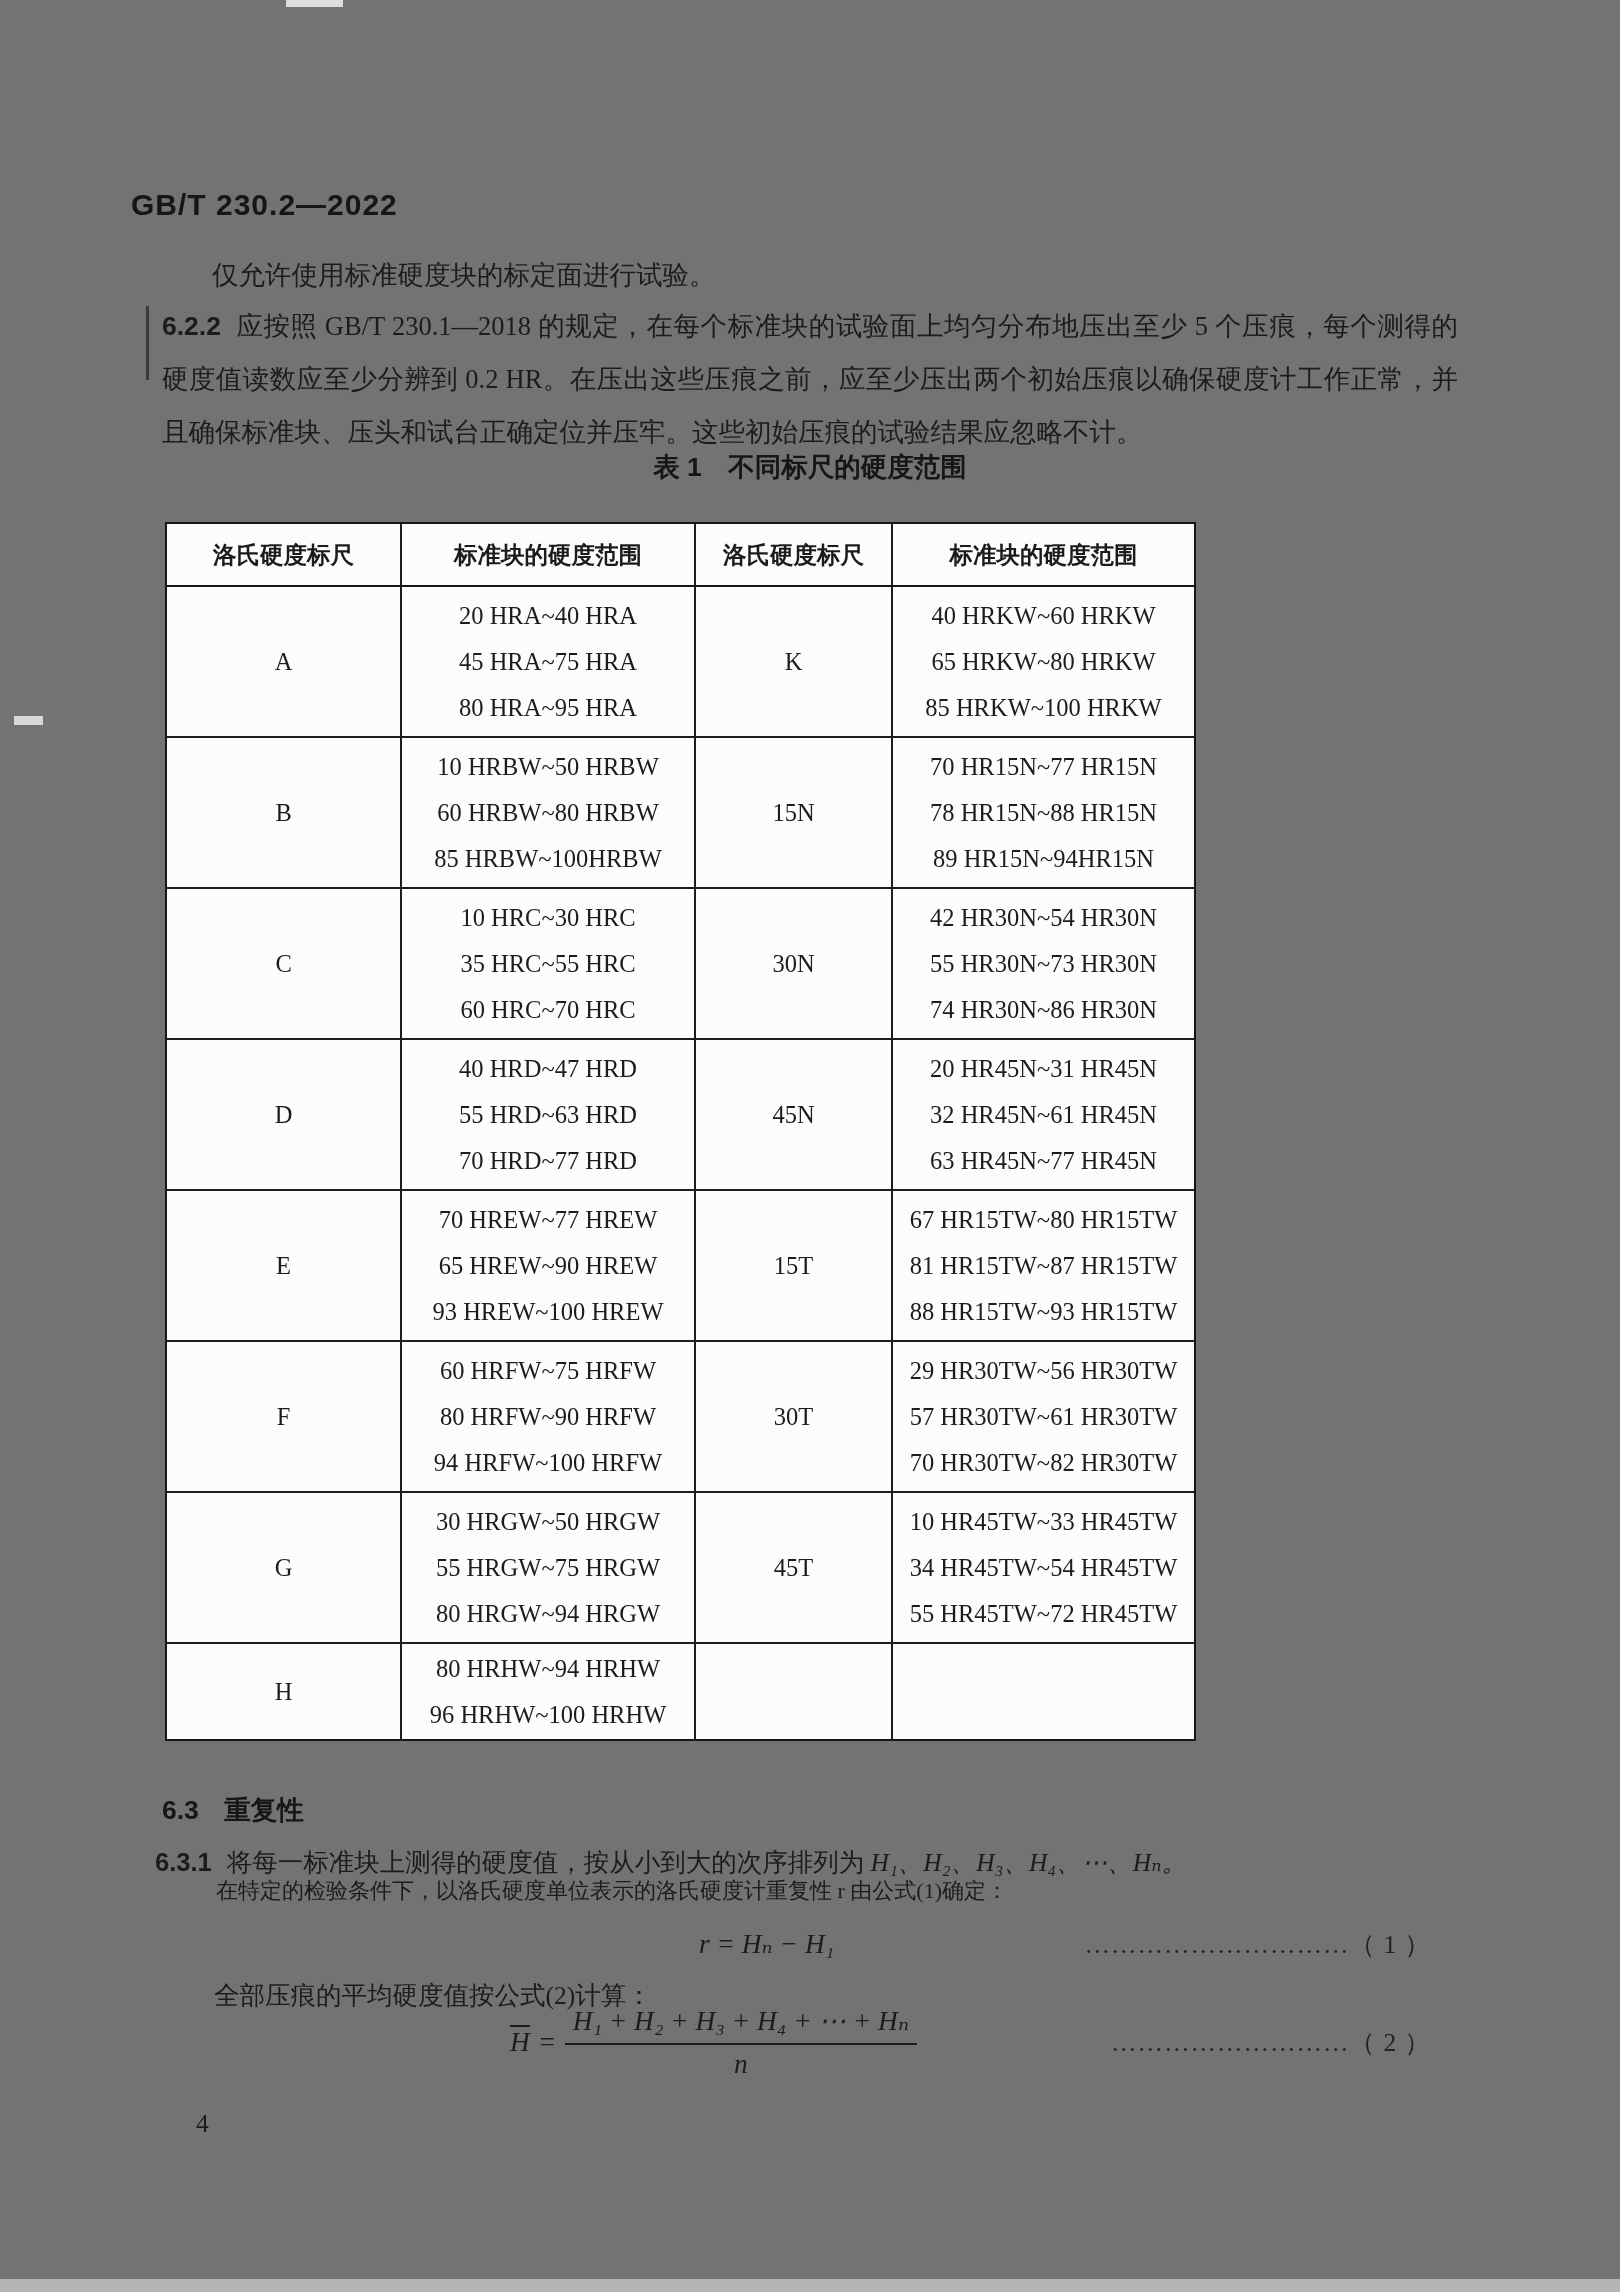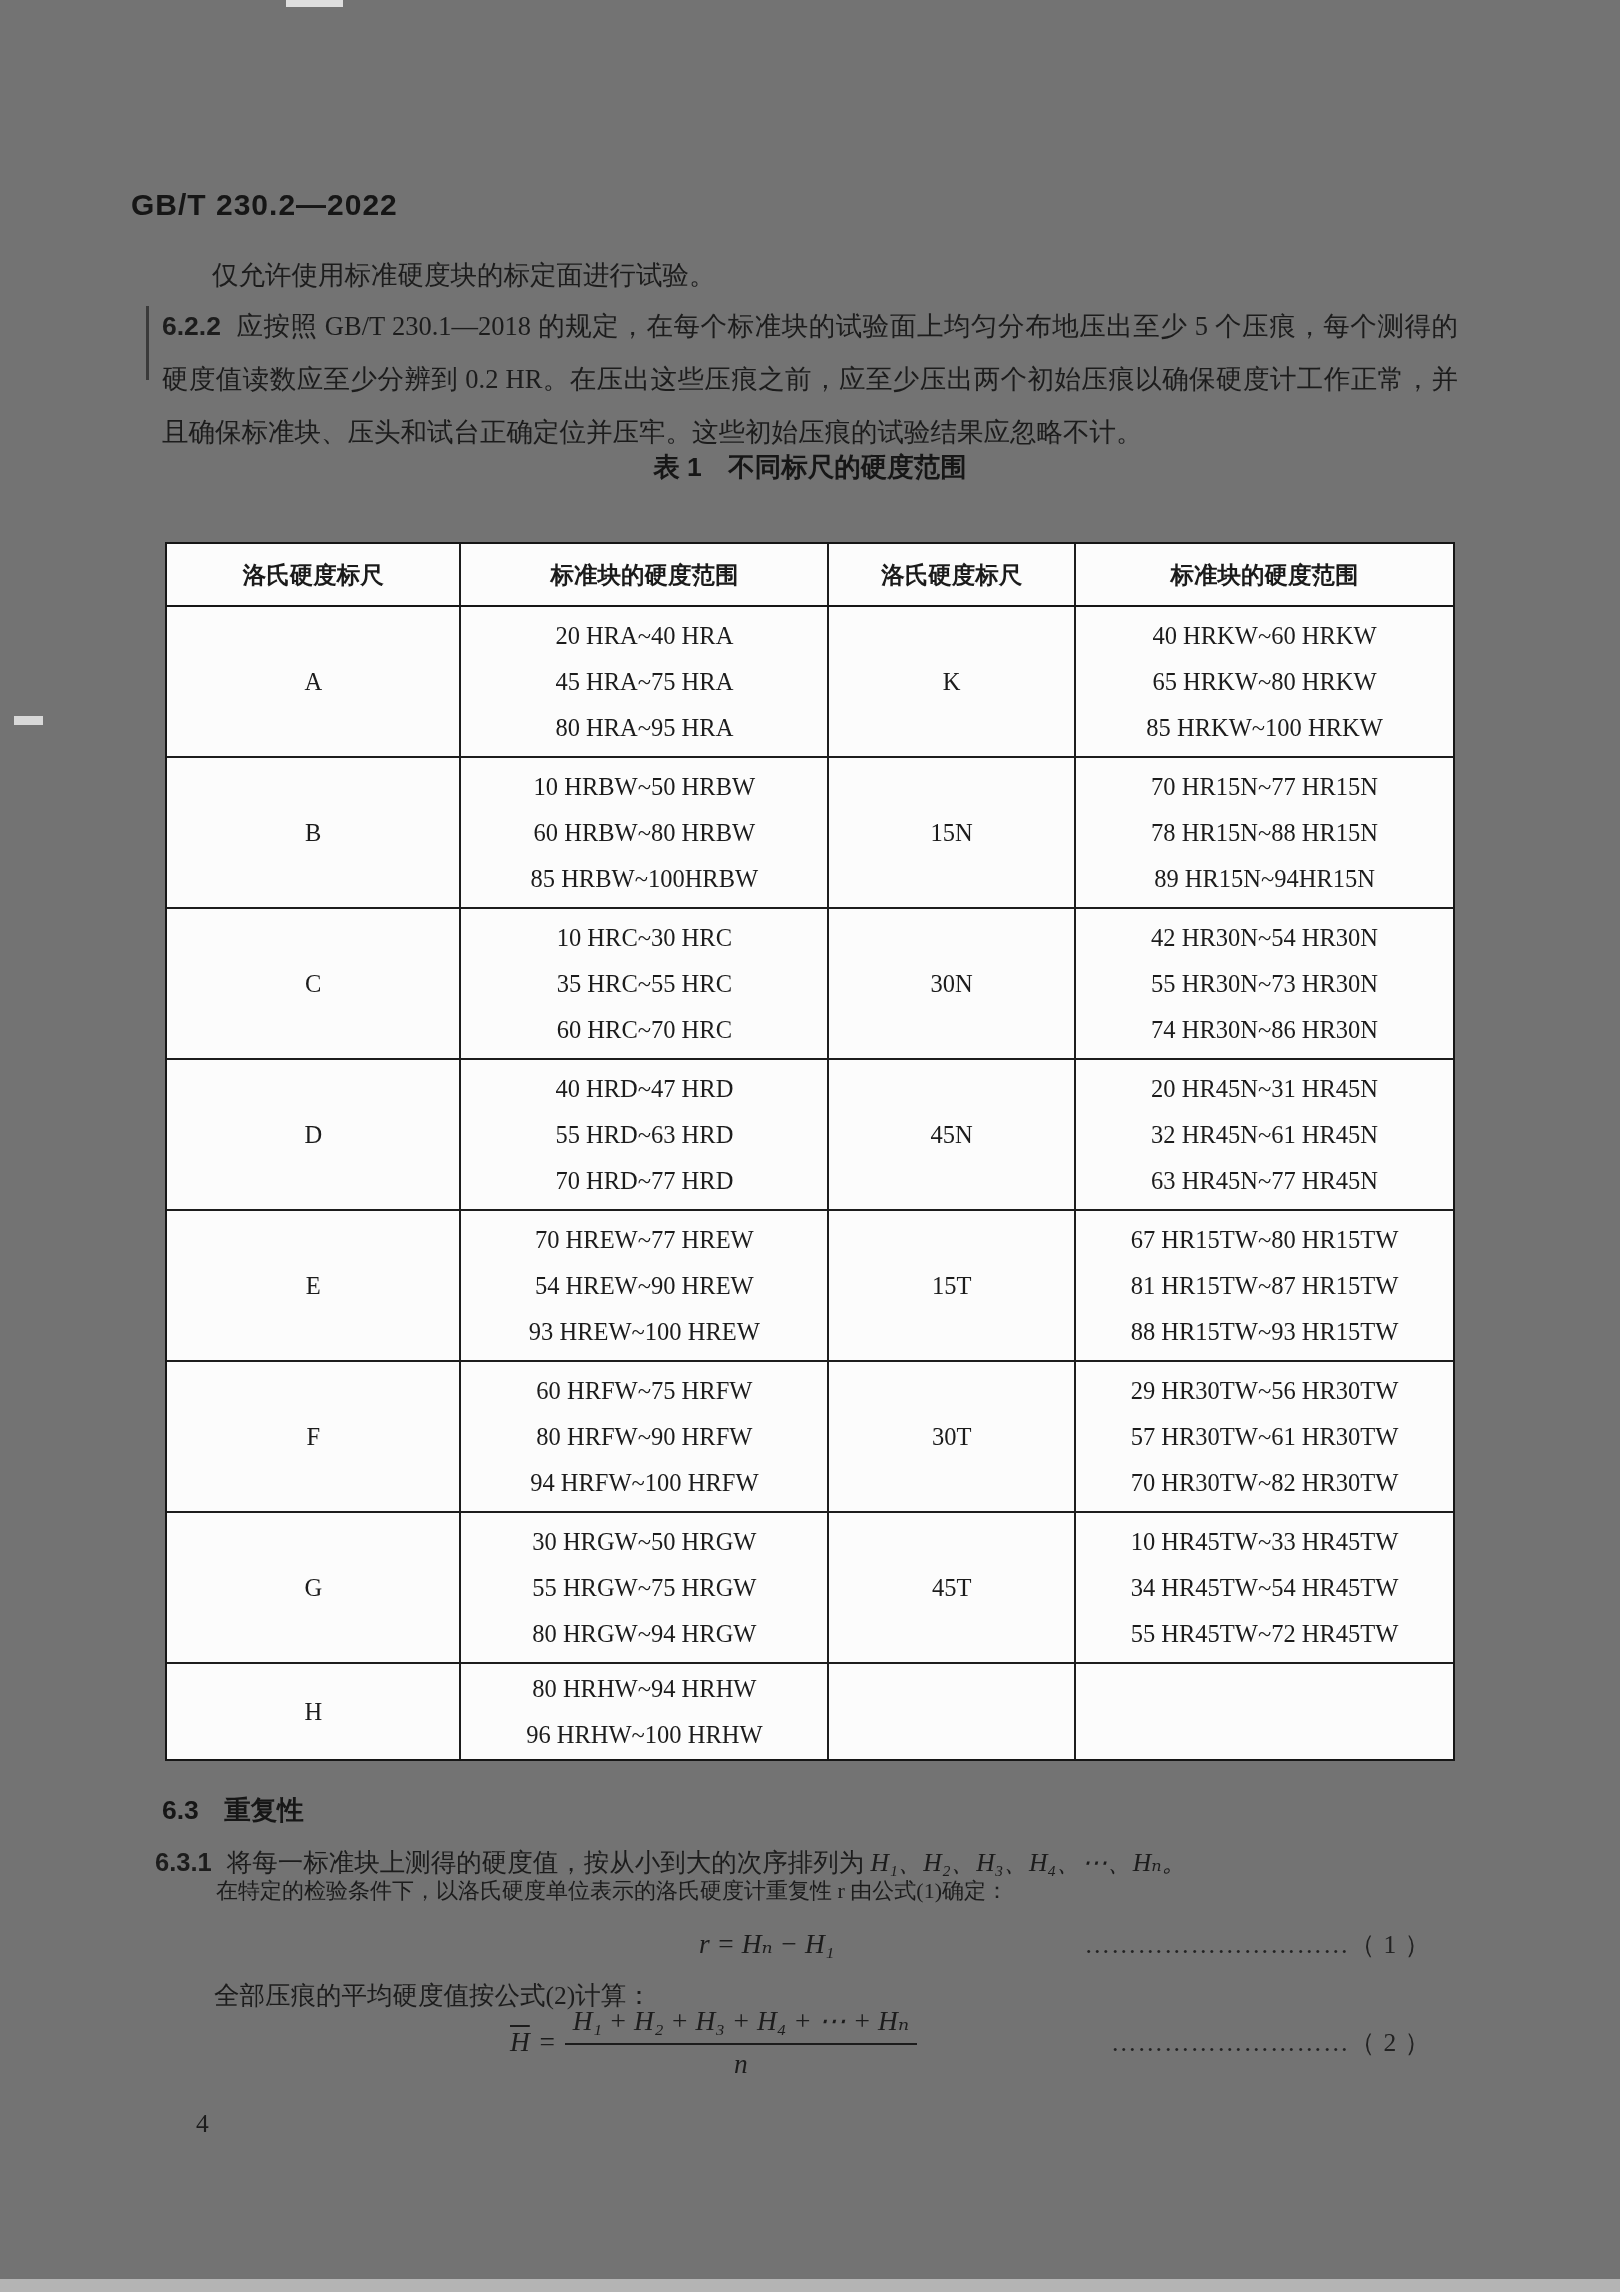--- a/index.html
+++ b/index.html
@@ -29,25 +29,24 @@
   .clause-label{font-family:"Liberation Sans","DejaVu Sans",sans-serif;font-weight:bold;margin-right:15px;}
   .revision-bar{left:146px;top:306px;width:2.9px;height:74px;background:#3a3a3a;}
 
   
   .table-title{
     left:165px;top:449px;width:1290px;text-align:center;
     font-family:"Liberation Sans","DejaVu Sans",sans-serif;
     font-weight:bold;font-size:26.5px;color:#161616;
   }
   .hard-table{
-    left:165px;top:522px;width:1290px;
+    left:165px;top:522px;width:1031px;
     border:2.9px solid #161616;
     box-sizing:border-box;
     background:#fcfcfc;
-    margin-top:20px;
   }
   .t-header{display:flex;height:61px;border-bottom:2.9px solid #161616;}
   .t-header .t-cell{
     font-family:"Liberation Sans","DejaVu Sans",sans-serif;
     font-weight:bold;font-size:23.5px;color:#1b1b1b;
   }
   .t-row{display:flex;height:149px;border-bottom:2px solid #1d1d1d;}
   .t-row:last-child{border-bottom:none;height:95px;}
   .t-cell{
     display:flex;flex-direction:column;align-items:center;justify-content:center;
@@ -169,21 +168,21 @@
             <div>20 HR45N~31 HR45N</div>
             <div>32 HR45N~61 HR45N</div>
             <div>63 HR45N~77 HR45N</div>
           </div>
     </div>
 
     <div class="t-row">
       <div class="t-cell c1">E</div>
       <div class="t-cell c2">
             <div>70 HREW~77 HREW</div>
-            <div>54 HREW~90 HREW</div>
+            <div>65 HREW~90 HREW</div>
             <div>93 HREW~100 HREW</div>
           </div>
       <div class="t-cell c3">15T</div>
       <div class="t-cell c4">
             <div>67 HR15TW~80 HR15TW</div>
             <div>81 HR15TW~87 HR15TW</div>
             <div>88 HR15TW~93 HR15TW</div>
           </div>
     </div>
 

